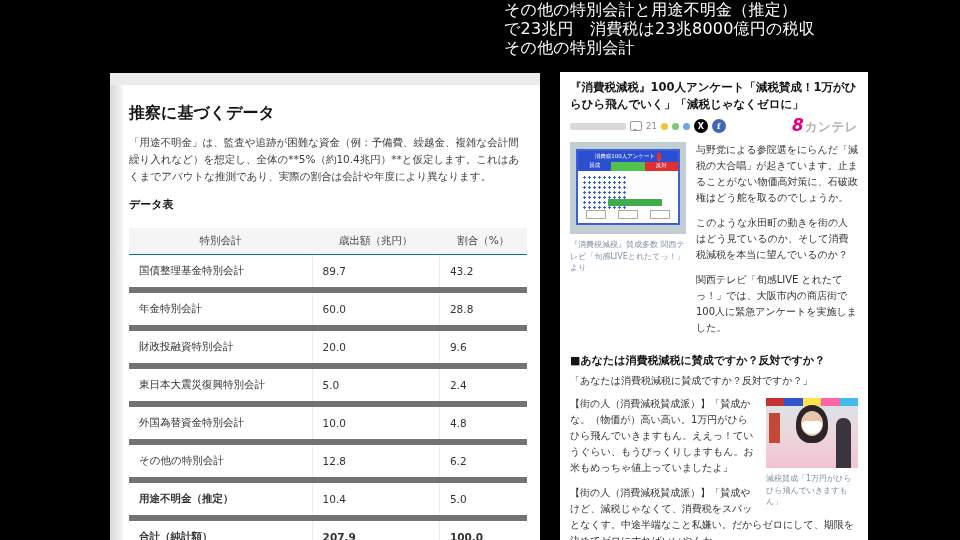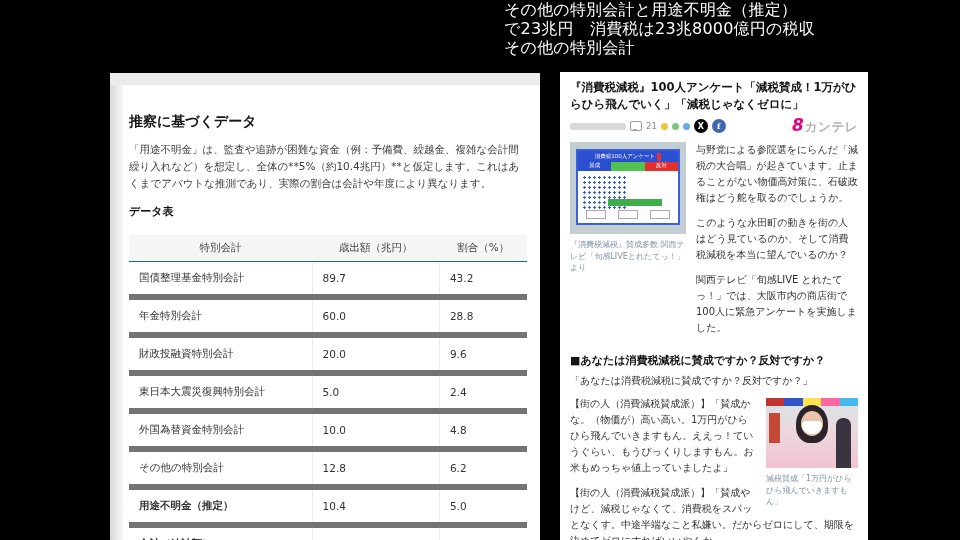--- a/index.html
+++ b/index.html
@@ -10,21 +10,21 @@
   .overlay{position:absolute;left:504px;top:1px;width:424px;color:#fff;
            font-size:16px;line-height:1.18;font-weight:500;letter-spacing:.2px;}
   .overlay div{white-space:nowrap;}
 
   
   .doc-panel{position:absolute;left:110px;top:73px;width:430px;height:467px;background:#fff;}
   .doc-topstrip{position:absolute;left:0;top:0;right:0;height:12px;background:#ebebeb;}
   .doc-edge{position:absolute;left:0;top:12px;bottom:0;width:13px;
             background:linear-gradient(90deg,#d8d8d8,#f7f7f7);}
   .doc-content{position:absolute;left:19px;top:24px;width:398px;color:#222;}
-  .doc-title{font-size:14px;font-weight:bold;color:#151515;margin:16px 0 10px 0;}
+  .doc-title{font-size:16px;font-weight:bold;color:#151515;margin:6px 0 10px 0;}
   .doc-body{font-size:10.5px;color:#3c3c3c;line-height:1.62;margin:0 0 12px 0;}
   .doc-table-label{font-size:11px;font-weight:bold;margin:0 0 16px 0;color:#151515;}
   table.acct{width:100%;border-collapse:collapse;font-size:10.5px;color:#333;table-layout:fixed;}
   table.acct th{background:#f5f5f6;font-weight:normal;color:#444;padding:6px 4px;text-align:center;
                 border-bottom:1px solid #0f766e;}
   table.acct td{padding:9px 10px;border-bottom:6px solid #737373;overflow:hidden;white-space:nowrap;}
   table.acct td + td{border-left:1px solid #ececec;}
   .col-name{width:46%;} .col-amt{width:32%;} .col-pct{width:22%;}
   tr.row-bold-name td:first-child{font-weight:bold;}
   tr.row-bold-all td{font-weight:bold;}

